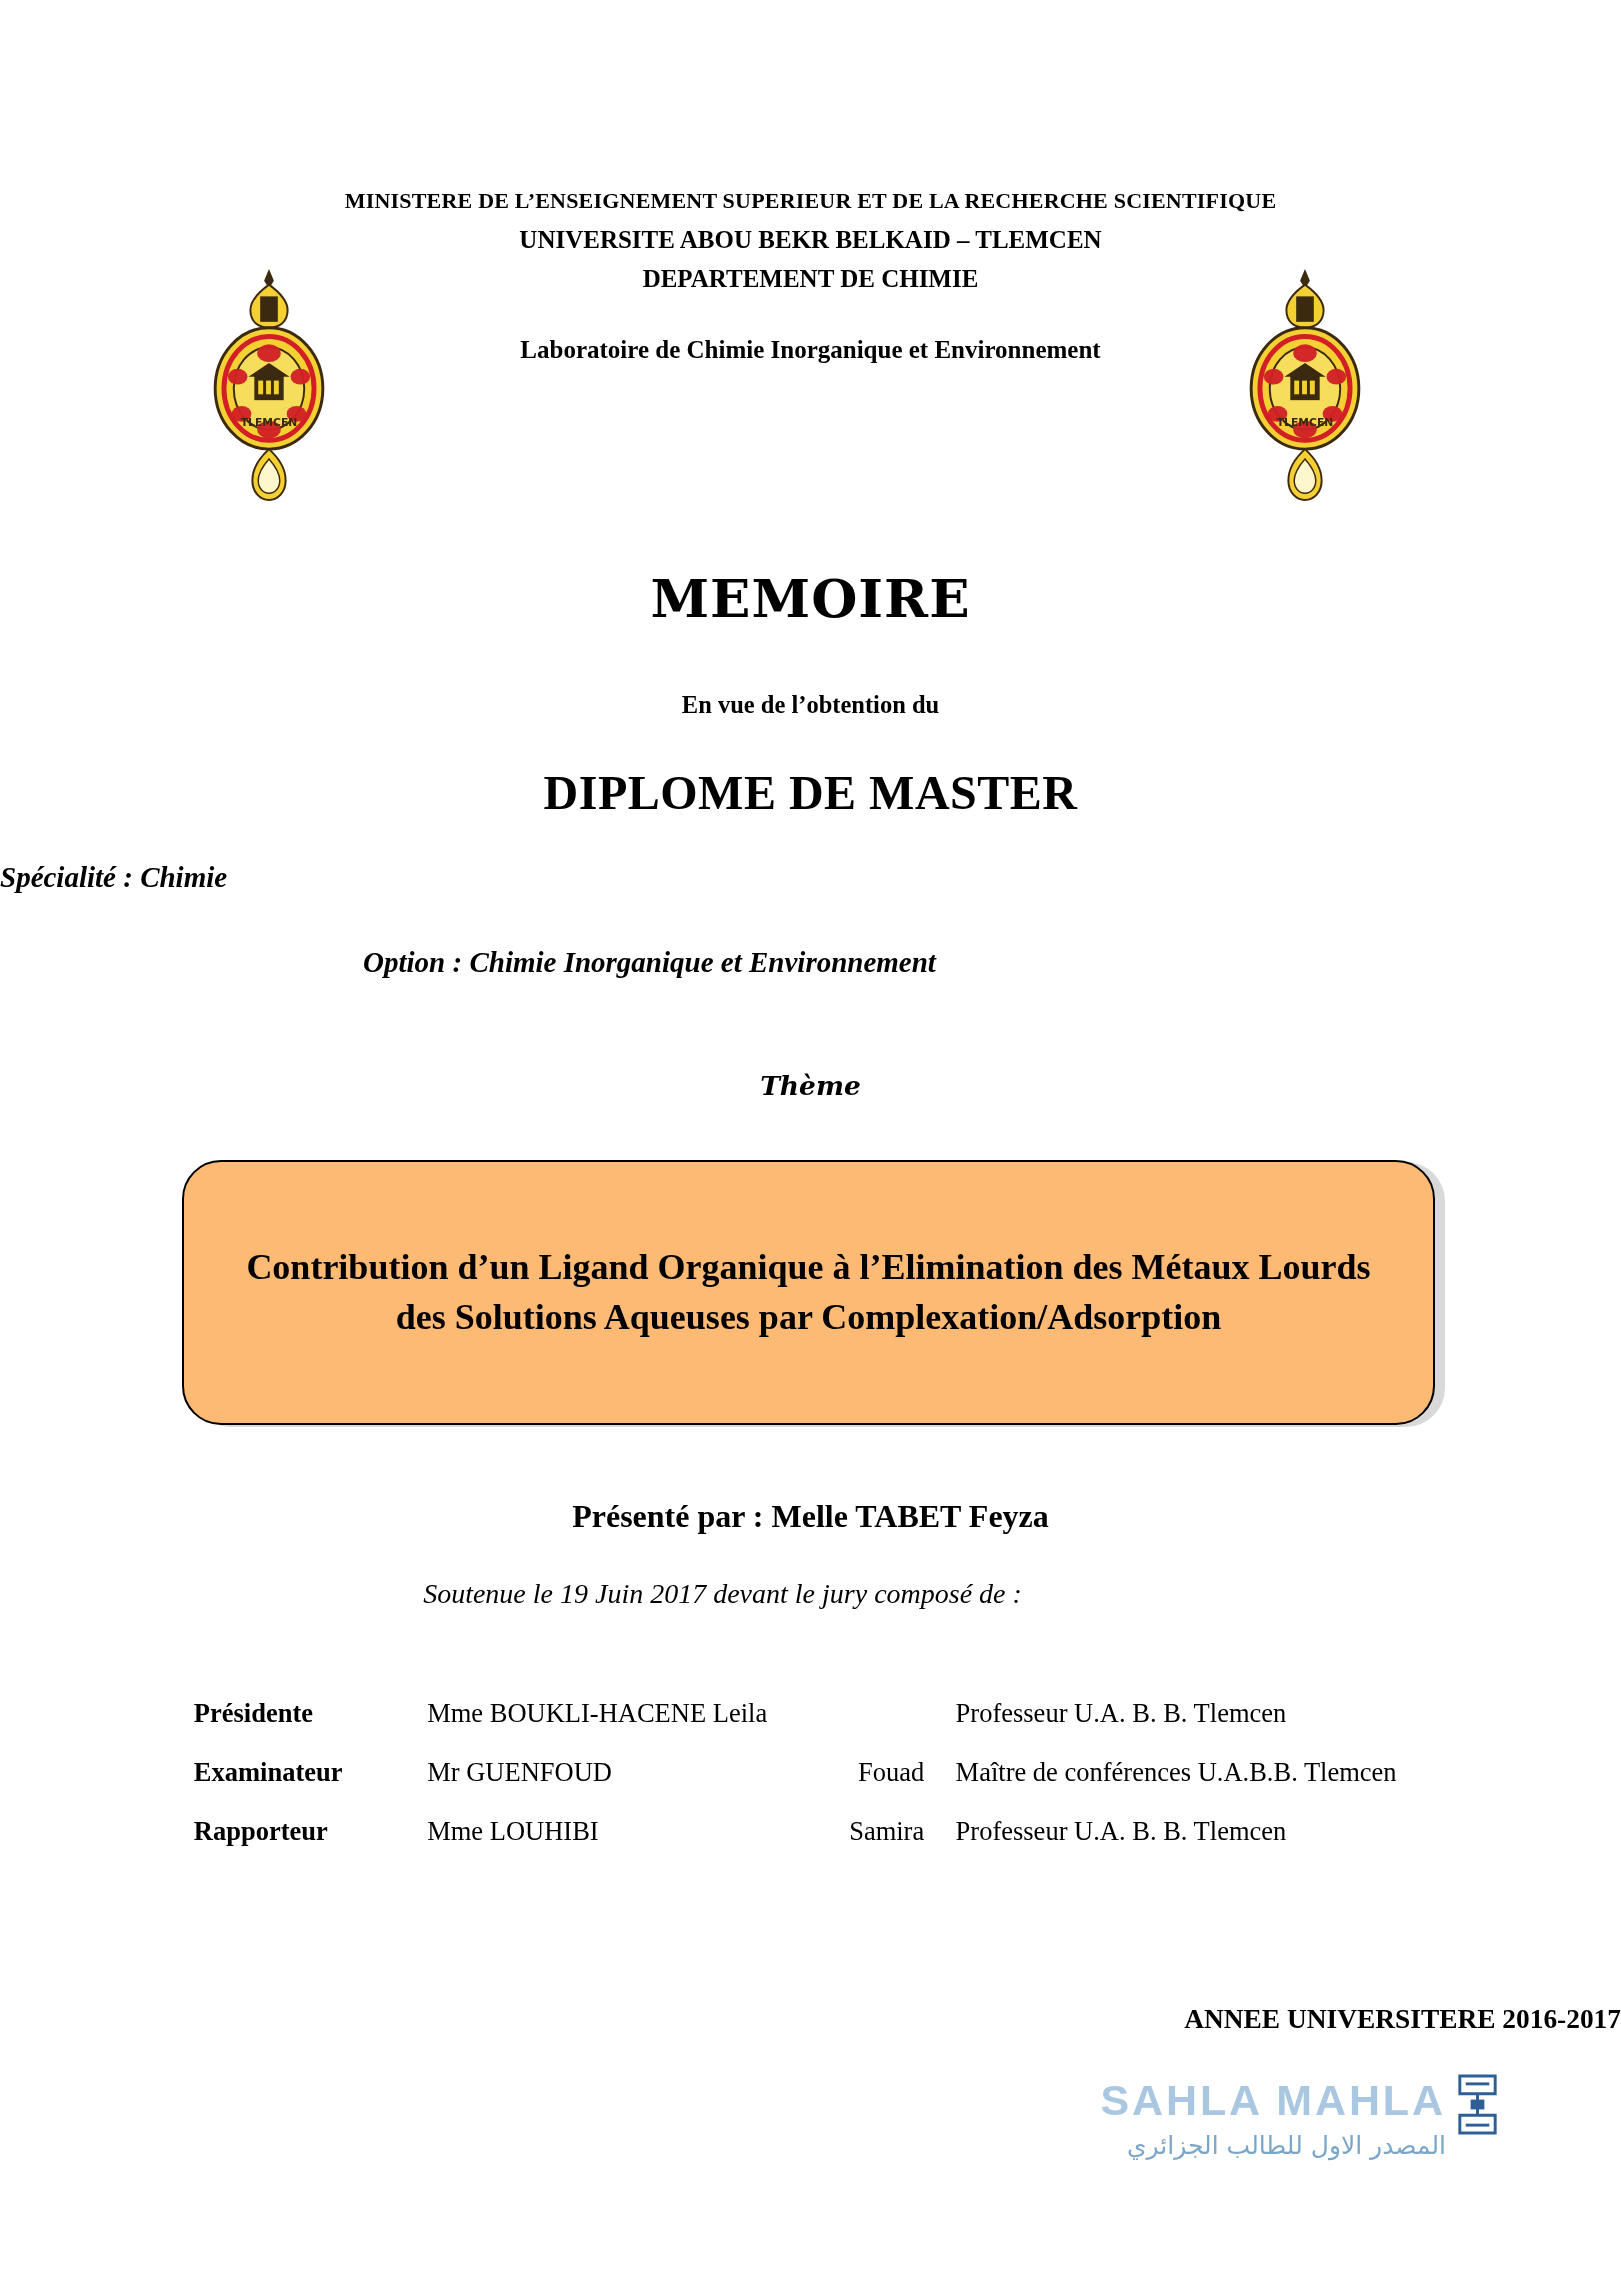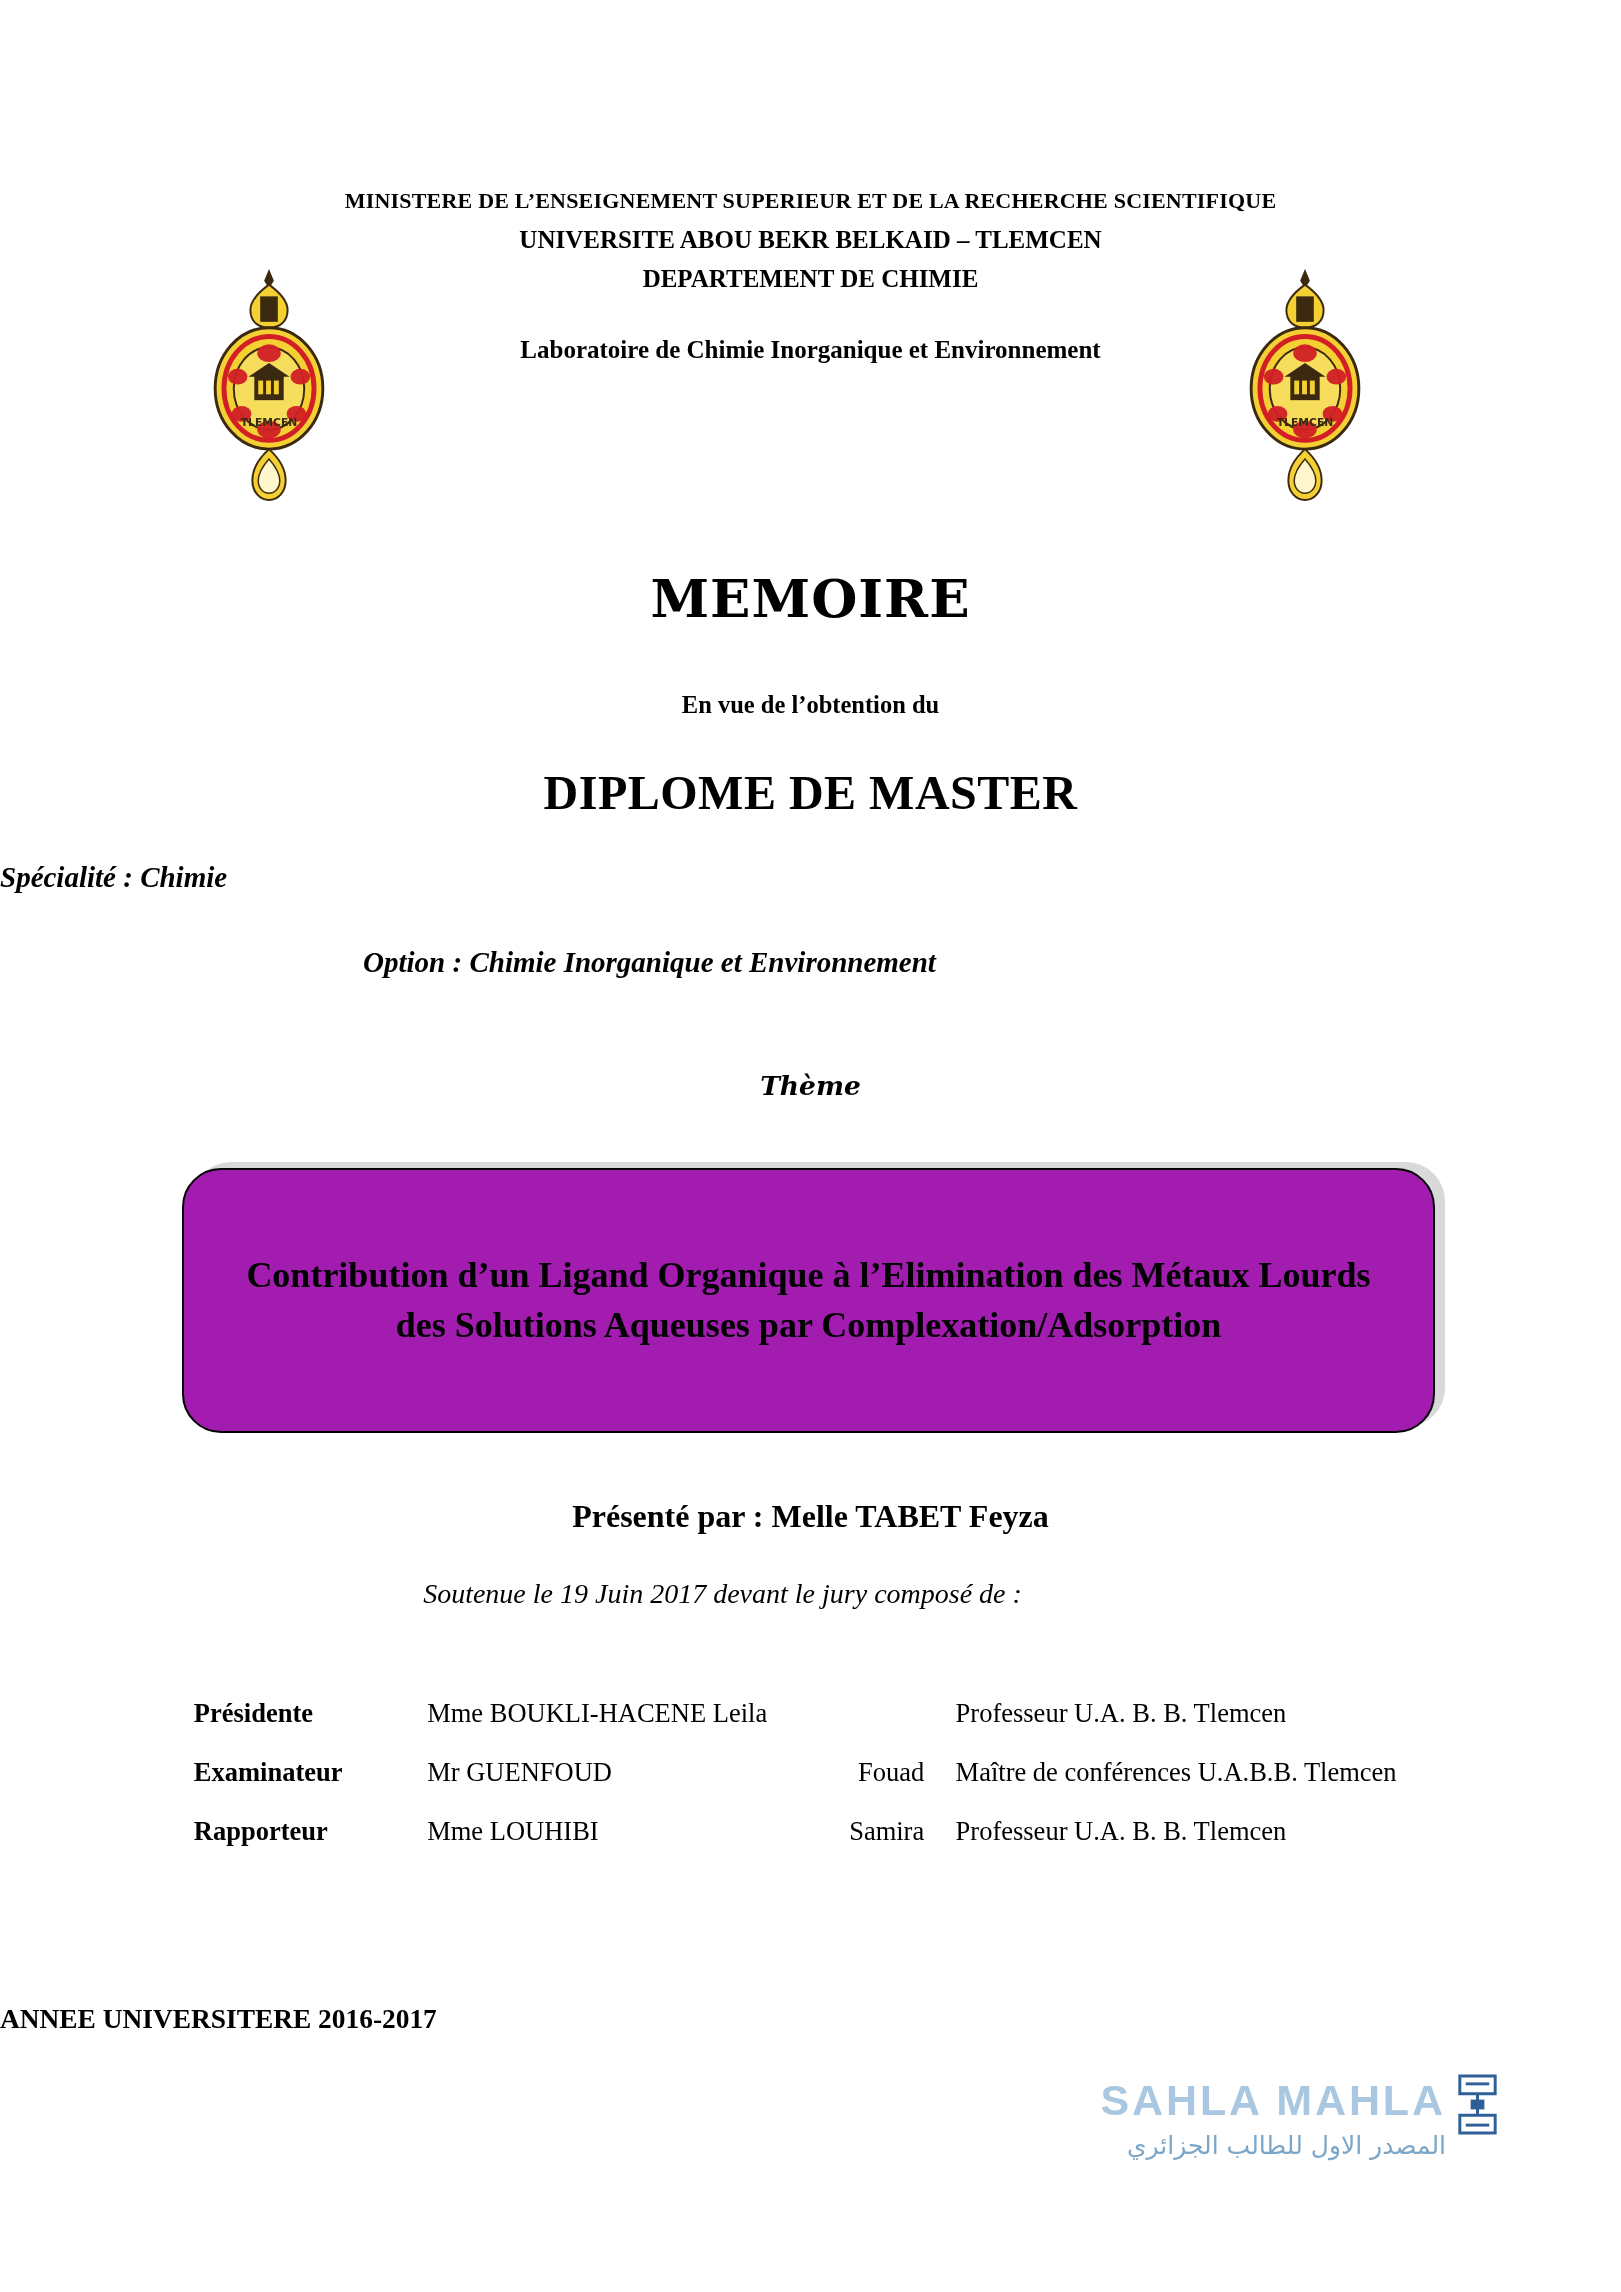--- a/index.html
+++ b/index.html
@@ -148,26 +148,26 @@
     left: 9.8px;
     top: 9.8px;
     width: 1253px;
     height: 265px;
     border-radius: 39px;
     background: #d9d9d9;
   }
   .theme-box {
     position: absolute;
     left: 0;
-    top: 16px;
+    top: 8px;
     width: 1253px;
     height: 265px;
     border: 2.5px solid #000;
     border-radius: 39px;
-    background: #a21caf;
+    background: #fdba74;
     box-sizing: border-box;
     display: flex;
     align-items: center;
     justify-content: center;
   }
   .theme-title {
     font-weight: bold;
     font-size: 36px;
     line-height: 1.38;
     text-align: center;
@@ -228,21 +228,21 @@
     text-align: left;
     padding-left: 19.6px;
   }
 
   
   .year {
     position: absolute;
     top: 2004px;
     left: 0;
     width: 1621px;
-    text-align: left;
+    text-align: right;
     font-weight: bold;
     font-size: 27.4px;
   }
 
   
   .watermark {
     position: absolute;
     right: 116px;
     bottom: 90px;
     width: 461px;

